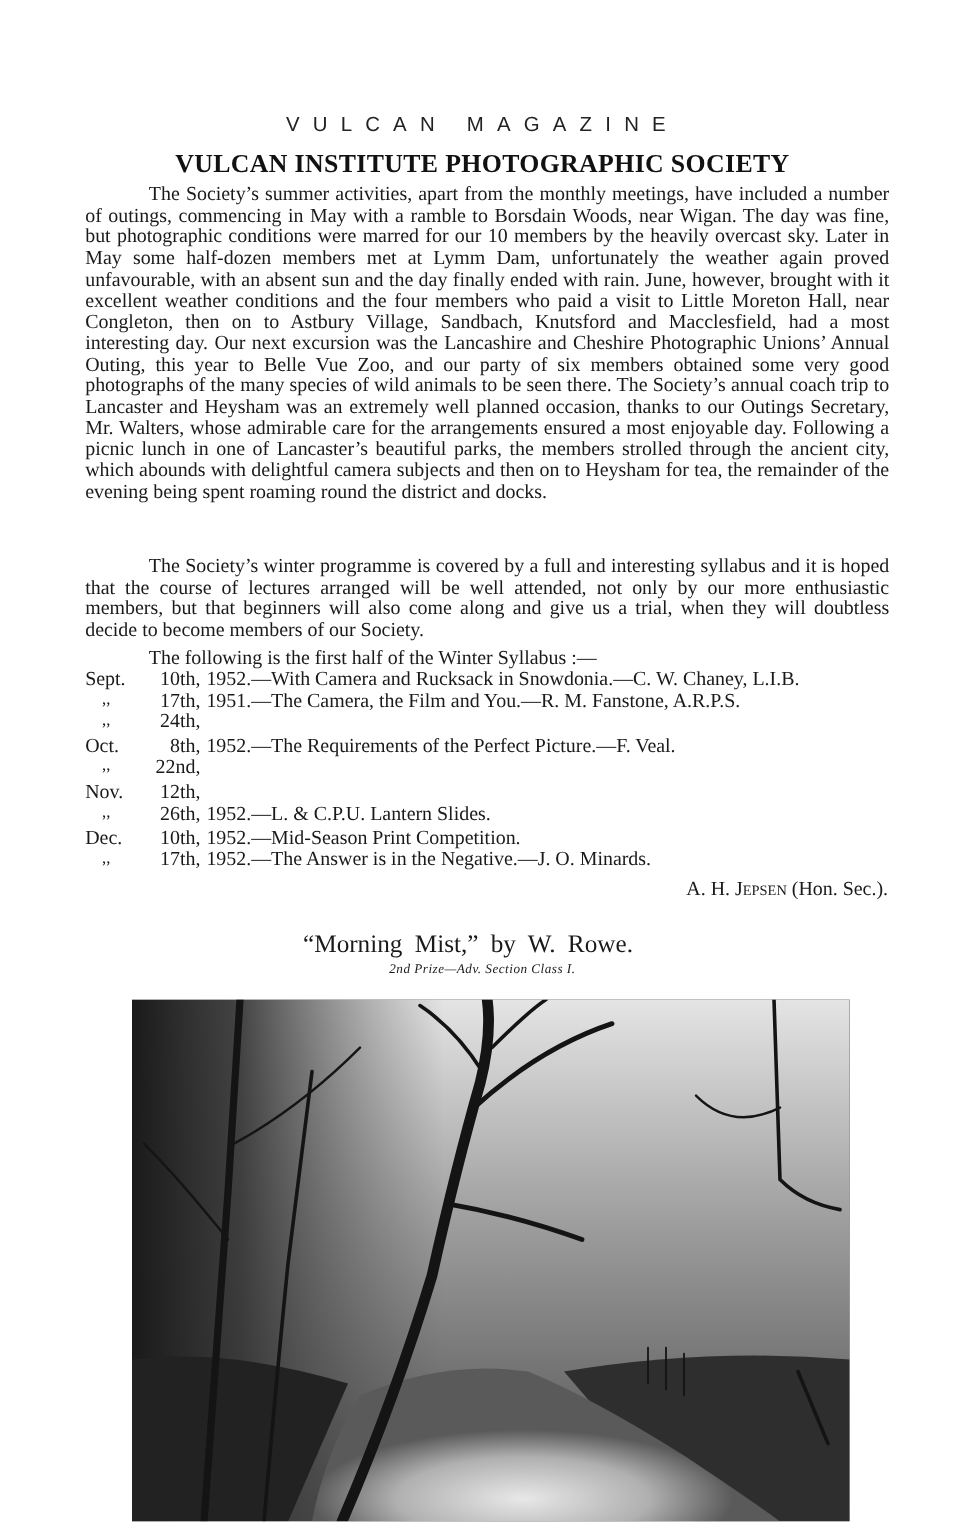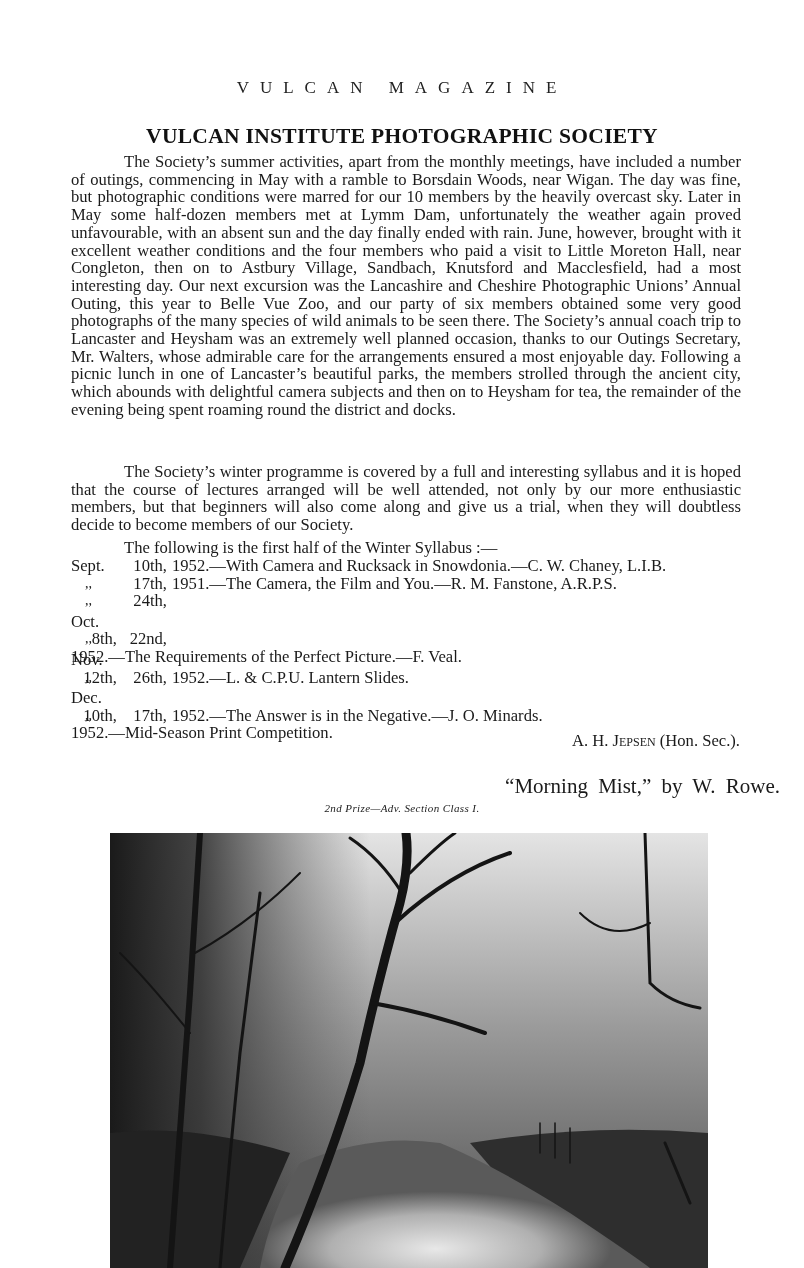--- a/index.html
+++ b/index.html
@@ -1,32 +1,32 @@
 <!DOCTYPE html>
 <html><head>
 <meta charset="utf-8">
 <style>
   html, body { margin: 0; padding: 0; background: #ffffff; }
   body { width: 804px; height: 1268px; position: relative; overflow: hidden; color: #1a1a1a; font-family: "Liberation Serif", serif; }
-  .running-head { position: absolute; top: 78px; left: 0; width: 804px; text-align: center; font-family: Liberation Serif, serif; font-size: 17px; letter-spacing: 11px; color: #222; }
+  .running-head { position: absolute; top: 94px; left: 0; width: 804px; text-align: center; font-family: Liberation Sans, sans-serif; font-size: 17px; letter-spacing: 11px; color: #222; }
   .title { position: absolute; top: 124px; left: 0; width: 804px; text-align: center; font-family: "Liberation Serif", serif; font-weight: bold; font-size: 21.5px; letter-spacing: 0.3px; color: #111; }
   .body { position: absolute; left: 71px; width: 670px; font-size: 16.6px; line-height: 17.7px; text-align: justify; }
   .p1 { top: 153px; text-indent: 53px; }
   .p2 { top: 463px; text-indent: 53px; }
   .p3 { top: 539px; left: 124px; }
   .syllabus { position: absolute; top: 557px; left: 71px; width: 680px; font-size: 16.6px; }
   .row { display: flex; height: 17.6px; line-height: 17.6px; white-space: nowrap; }
-  .row.gap { margin-top: 3px; flex-direction: column; }
+  .row.gap { margin-top: 3px; }
   .month { width: 50px; }
   .month.ditto { padding-left: 14px; width: 36px; font-size: 14px; }
   .day { width: 46px; text-align: right; padding-right: 5px; }
   .entry { flex: 1; }
   .signature { position: absolute; top: 731px; right: 64px; font-size: 16.6px; }
   .sc { font-variant: small-caps; text-align: right; }
-  .caption { position: absolute; top: 774px; left: 0; width: 780px; text-align: right; font-size: 21px; word-spacing: 5px; }
+  .caption { position: absolute; top: 774px; left: 0; width: 780px; text-align: center; font-size: 21px; word-spacing: 5px; }
   .subcaption { position: absolute; top: 802px; left: 0; width: 804px; text-align: center; font-family: Liberation Serif, serif; font-style: italic; font-size: 11px; letter-spacing: 0.4px; }
   .photo { position: absolute; left: 110px; top: 833px; width: 598px; height: 435px; overflow: hidden; background: #5a5a5a; }
   .photo svg { display: block; }
 </style>
 </head>
 <body>
 
 <div class="running-head">VULCAN MAGAZINE</div>
 <div class="title">VULCAN INSTITUTE PHOTOGRAPHIC SOCIETY</div>
 

